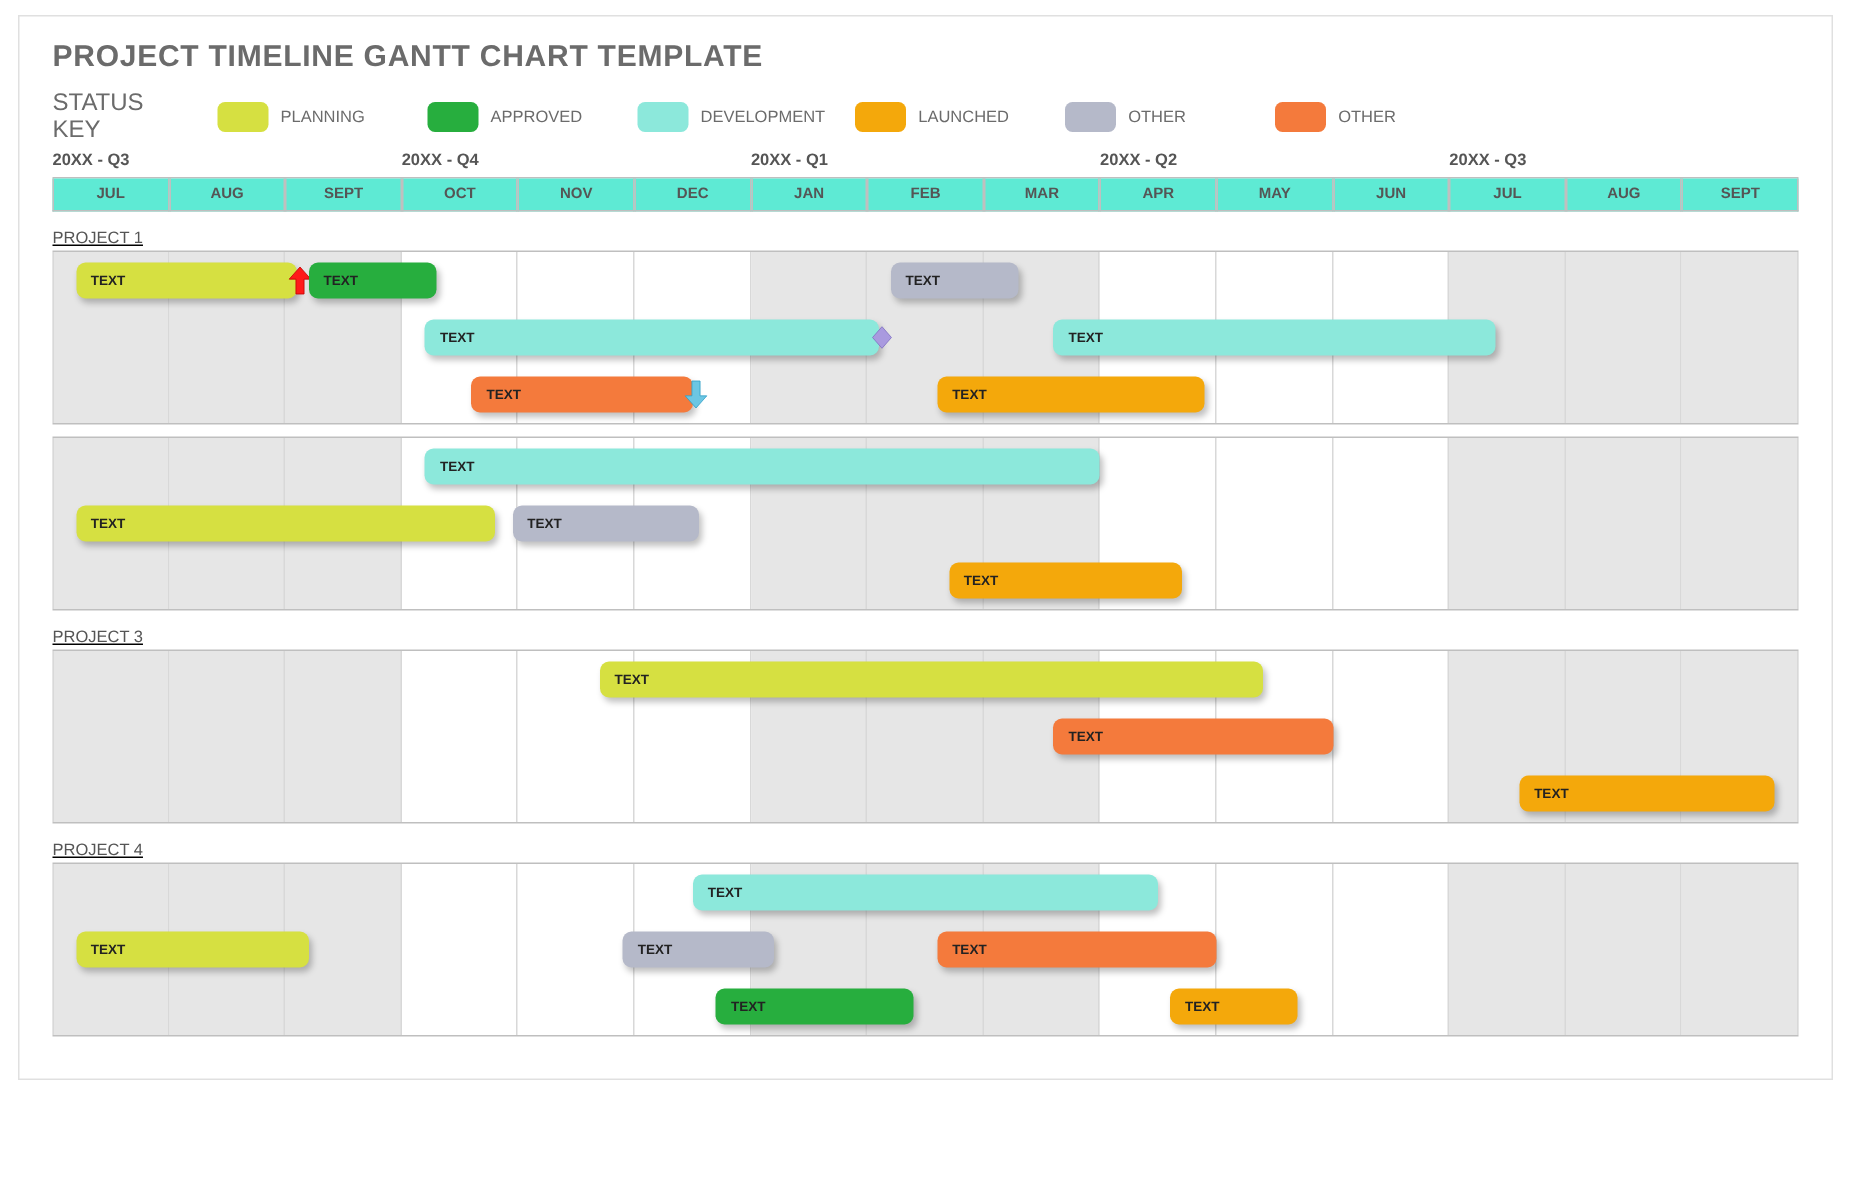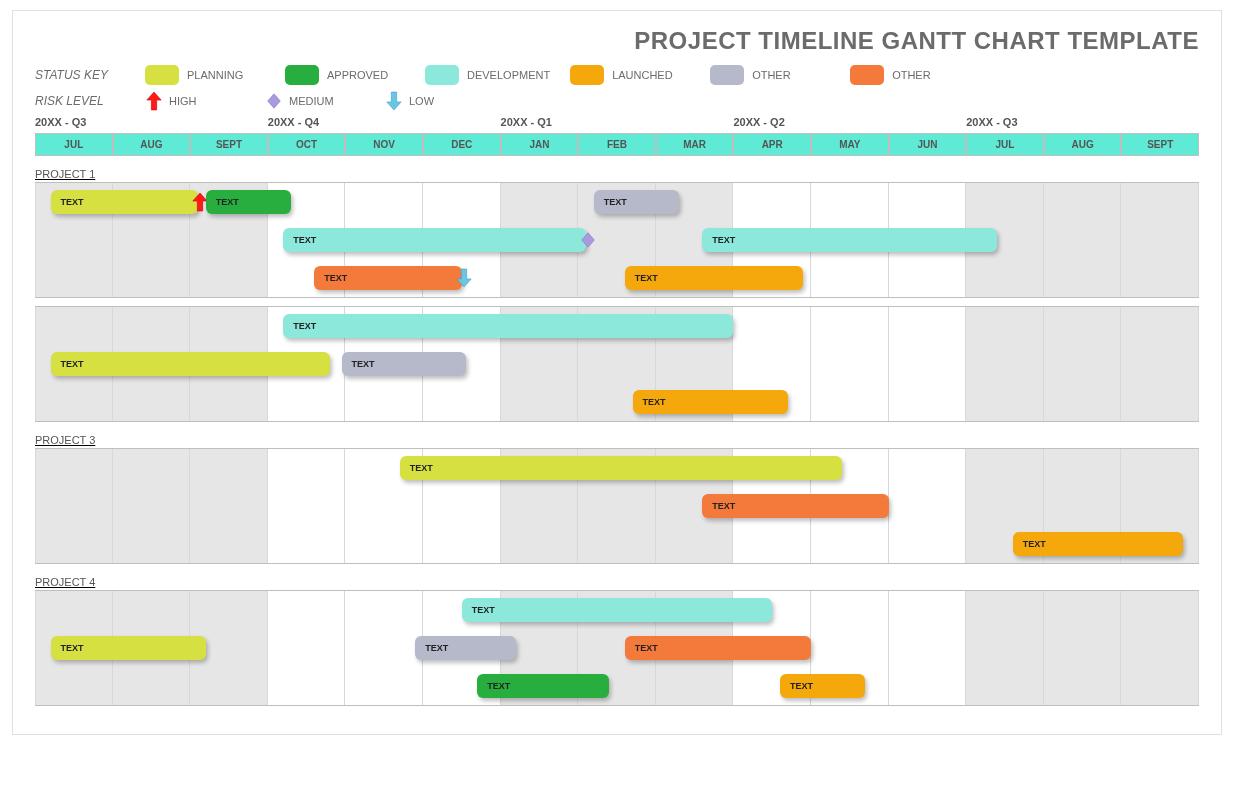--- a/index.html
+++ b/index.html
@@ -9,40 +9,38 @@
       font-family: Arial, sans-serif;
       background: #fff;
     }
     .page {
       border: 1px solid #e0e0e0;
       padding: 16px 22px 28px 22px;
       width: 1210px;
       margin: 0 auto;
     }
     .title {
-      font-size: 24px;
+      font-size: 20px;
       font-weight: bold;
       color: #6b6b6b;
       letter-spacing: 0.5px;
       margin-bottom: 10px;
-      text-align: right;
     }
     .legend-row {
       display: flex;
       align-items: center;
       gap: 20px;
       margin-bottom: 6px;
       font-size: 11px;
       color: #6b6b6b;
     }
     .legend-label {
       width: 90px;
-      font-size: 12px;
+      font-size: 16px;
       color: #6b6b6b;
-      font-style: italic;
     }
     .legend-item {
       display: flex;
       align-items: center;
       gap: 8px;
       min-width: 120px;
     }
     .swatch {
       width: 34px;
       height: 20px;
@@ -164,47 +162,20 @@
     <div class="legend-item">
       <div class="swatch" style="background:#b5b9c9"></div>
       <span>OTHER</span>
     </div>
     <div class="legend-item">
       <div class="swatch" style="background:#f47a3c"></div>
       <span>OTHER</span>
     </div>
   </div>
 
-  <div class="legend-row">
-    <div class="legend-label">RISK LEVEL</div>
-    <div class="risk-item">
-      <span>
-        <svg class="risk" viewBox="0 0 20 22">
-            <path fill="#ff1a1a" stroke="#c20000" stroke-width="0.6" d="M10 1 L18 10 L13 10 L13 21 L7 21 L7 10 L2 10 Z"></path>
-          </svg>
-      </span>
-      <span>HIGH</span>
-    </div>
-    <div class="risk-item">
-      <span>
-        <svg class="risk" viewBox="0 0 20 22">
-            <path fill="#a99adf" stroke="#7e6ec2" stroke-width="0.6" d="M10 3 L17 11 L10 19 L3 11 Z"></path>
-          </svg>
-      </span>
-      <span>MEDIUM</span>
-    </div>
-    <div class="risk-item">
-      <span>
-        <svg class="risk" viewBox="0 0 20 22">
-            <path fill="#6cc6e3" stroke="#2f9fc7" stroke-width="0.6" d="M7 1 L13 1 L13 12 L18 12 L10 21 L2 12 L7 12 Z"></path>
-          </svg>
-      </span>
-      <span>LOW</span>
-    </div>
-  </div>
 
   <div class="months-header" id="months-header">
       <div class="qwrap">
         <div class="month-cell">JUL</div>
         <div class="quarter-label">20XX - Q3</div>
       </div>
       <div class="qwrap">
         <div class="month-cell">AUG</div>
       </div>
       <div class="qwrap">

